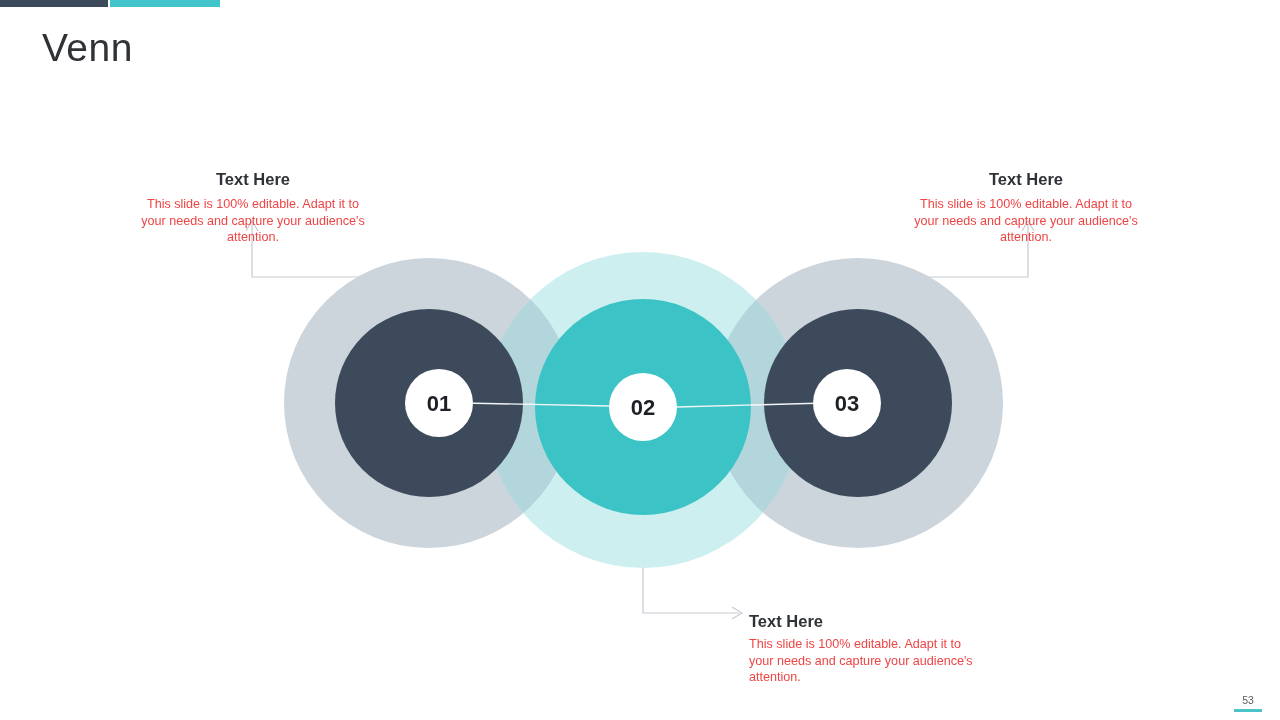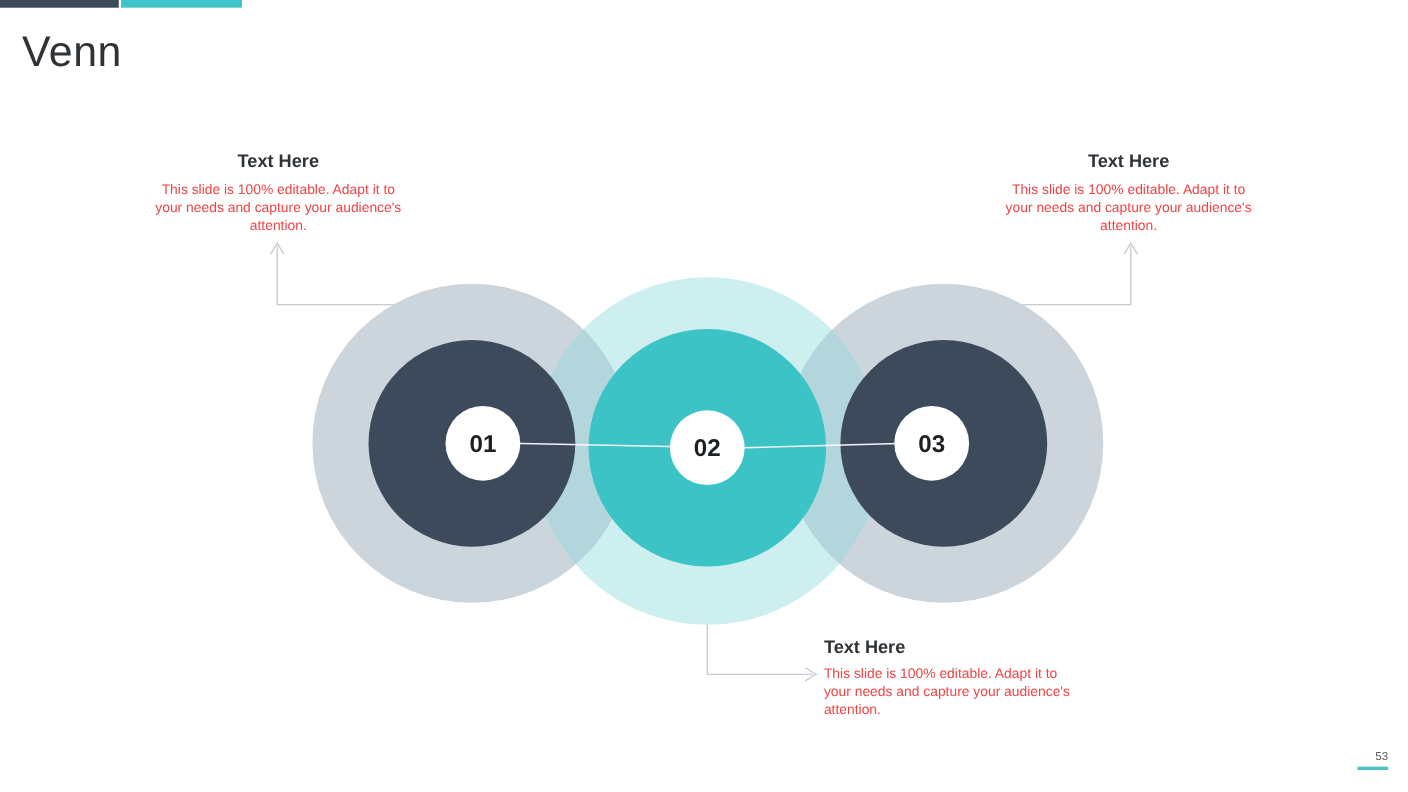--- a/index.html
+++ b/index.html
@@ -31,39 +31,39 @@
   #topbar .seg-teal {
     position: absolute;
     left: 110px; top: 0;
     width: 110px; height: 7px;
     background: #41c5cb;
   }
 
   
   #page-title {
     position: absolute;
-    left: 20px;
+    left: 42px;
     top: 23px;
     font-size: 39px;
     font-weight: 300;
     letter-spacing: 0.5px;
     color: #2f3236;
     line-height: 50px;
     white-space: nowrap;
   }
 
   
   #venn-stage {
     position: absolute;
     left: 0; top: 0;
     width: 1280px; height: 720px;
   }
 
   
-  .callout { position: absolute; }
+  .callout { position: absolute; margin-top: 32px; }
   .callout .c-title {
     font-size: 16.5px;
     font-weight: bold;
     color: #2f3338;
     line-height: 21px;
     margin-bottom: 6px;
   }
   .callout .c-body {
     font-size: 12.6px;
     font-weight: normal;
@@ -75,23 +75,23 @@
 
   #callout-left  { left: 133px; top: 137px; width: 240px; }
   #callout-right { left: 906px; top: 137px; width: 240px; }
   #callout-bottom{ left: 749px; top: 579px; width: 230px; }
   #callout-bottom .c-title { margin-bottom: 4px; }
 
   
   #page-number-wrap {
     position: absolute;
     right: 18px;
-    bottom: 20px;
+    bottom: 8px;
     width: 28px;
-    text-align: right;
+    text-align: center;
   }
   #page-number {
     font-size: 10.5px;
     color: #5d6165;
     line-height: 13px;
   }
   #page-number-rule {
     margin-top: 2px;
     height: 3px;
     background: #4cc3c9;

